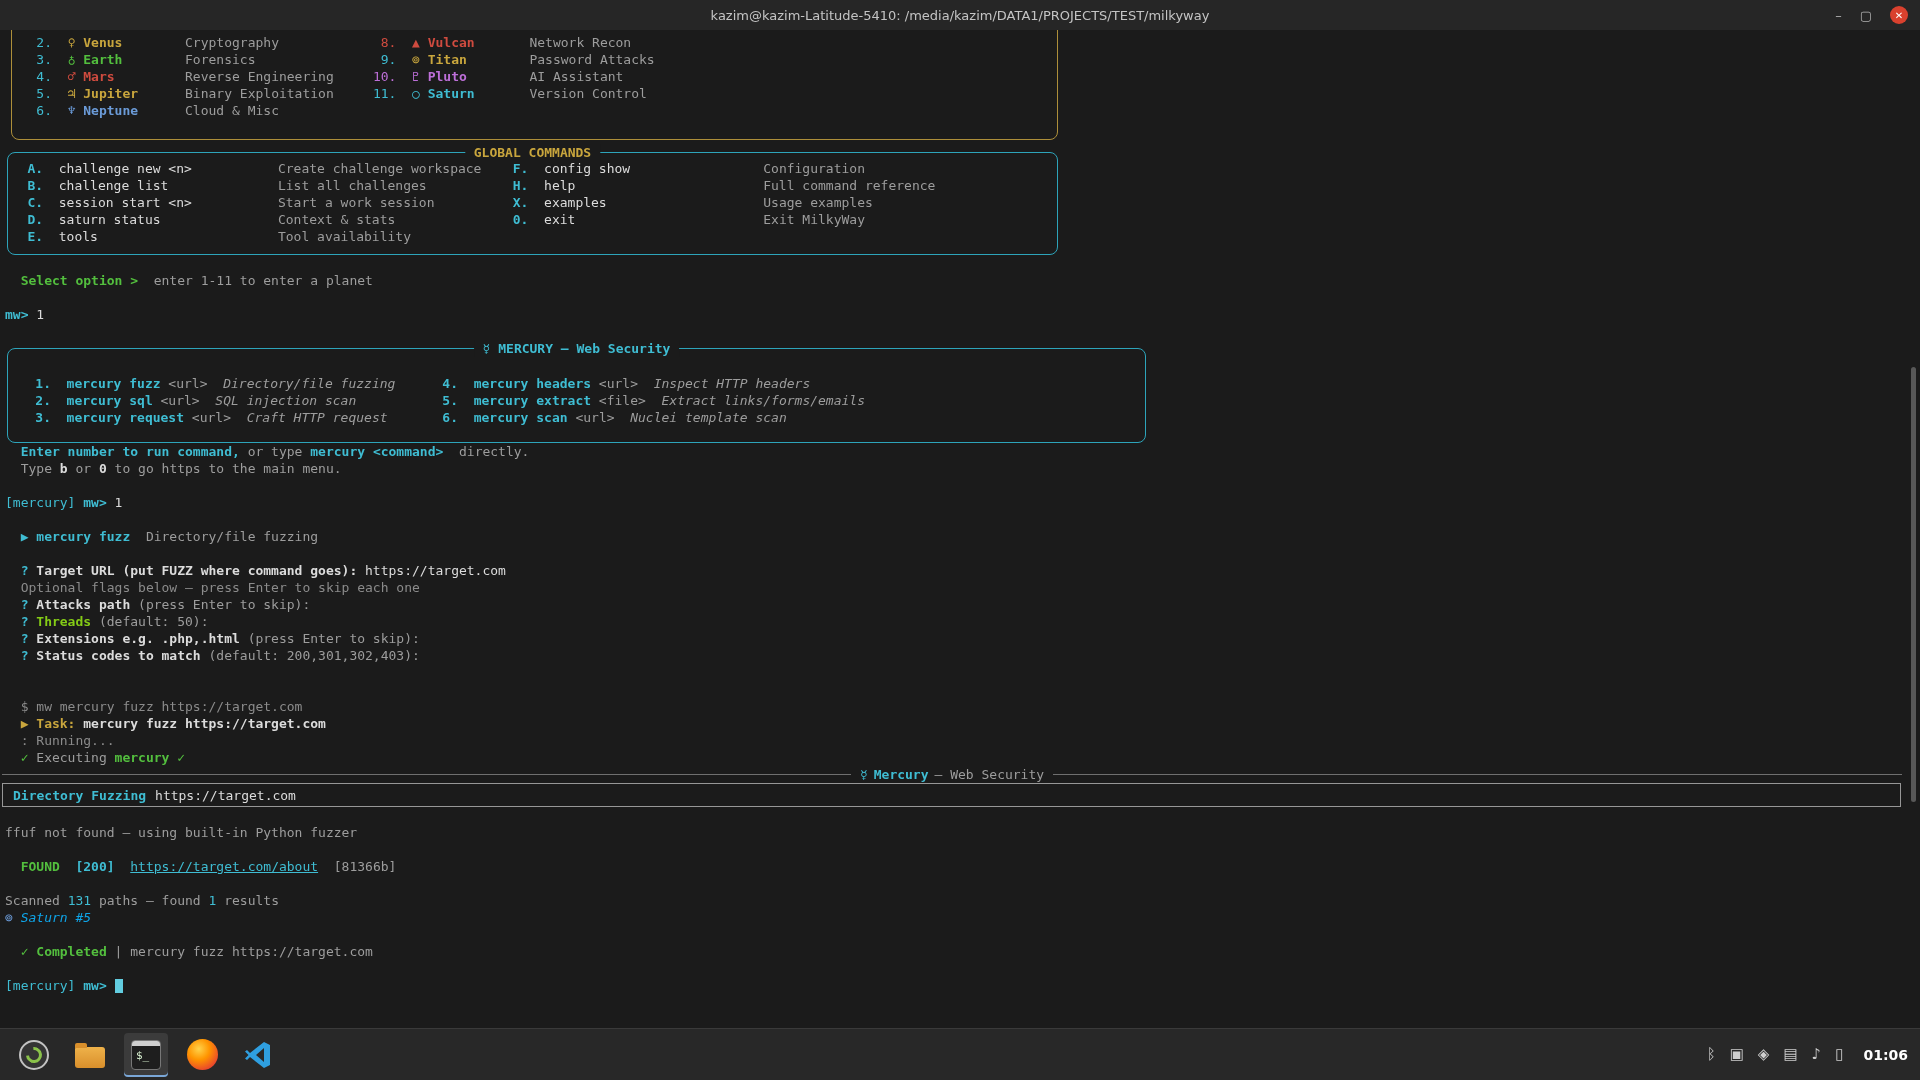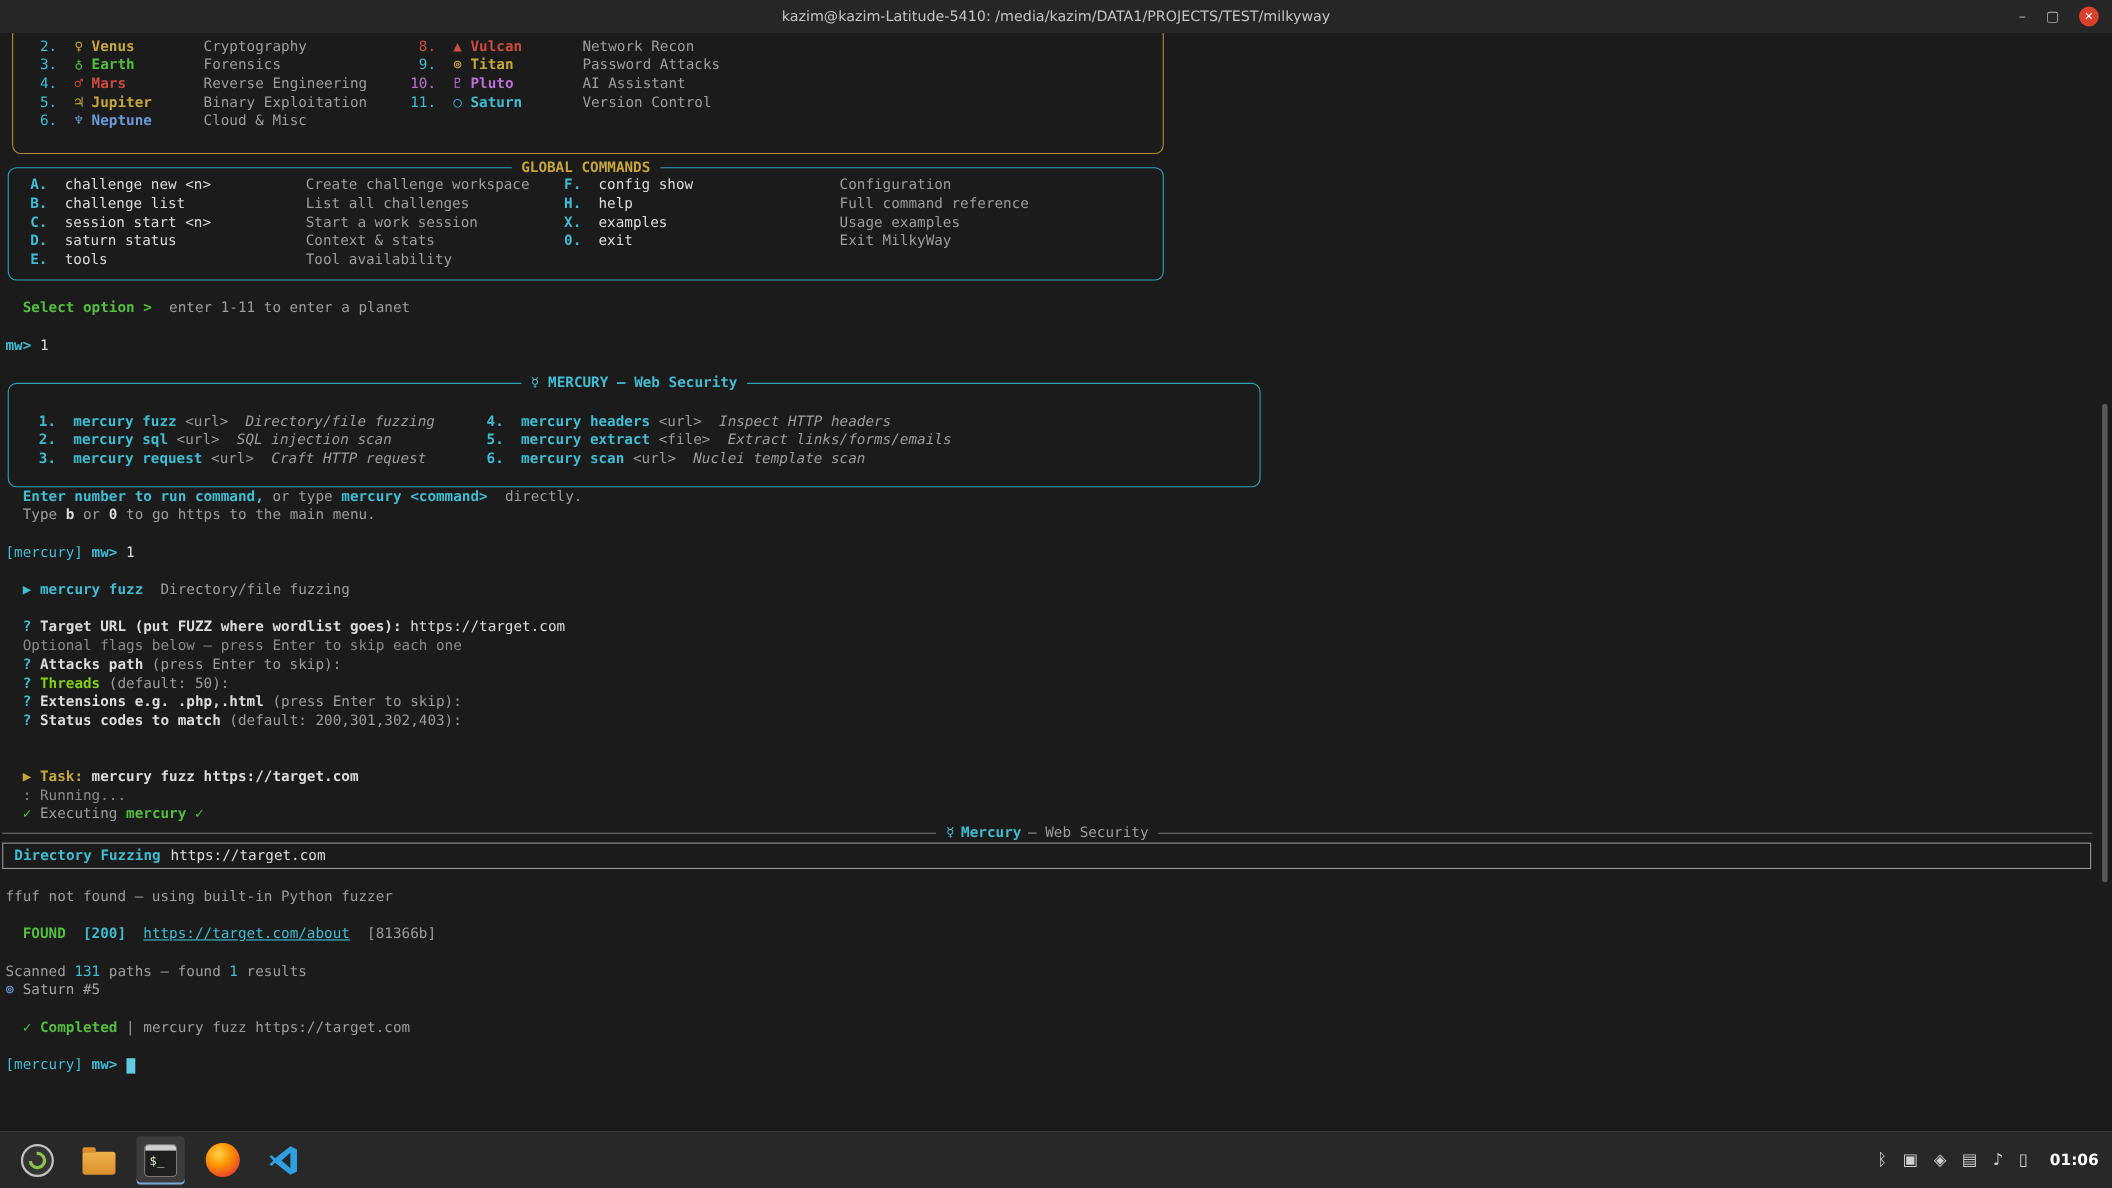--- a/index.html
+++ b/index.html
@@ -109,28 +109,29 @@
   </div>
 
   <div>
       <div class="tline"><span style="color: rgb(63, 189, 211); font-weight: bold;">  Enter number to run command,</span><span style="color: rgb(157, 157, 157);"> or type </span><span style="color: rgb(63, 189, 211); font-weight: bold;">mercury &lt;command&gt;</span><span style="color: rgb(157, 157, 157);">  directly.</span></div>
       <div class="tline"><span style="color: rgb(157, 157, 157);">  Type </span><span style="color: rgb(220, 220, 220); font-weight: bold;">b</span><span style="color: rgb(157, 157, 157);"> or </span><span style="color: rgb(220, 220, 220); font-weight: bold;">0</span><span style="color: rgb(157, 157, 157);"> to go https to the main menu.</span></div>
       <div class="tline">&nbsp;</div>
       <div class="tline"><span style="color: rgb(63, 189, 211);">[mercury]</span><span style="color: rgb(63, 189, 211); font-weight: bold;"> mw&gt;</span><span style="color: rgb(220, 220, 220);"> 1</span></div>
       <div class="tline">&nbsp;</div>
       <div class="tline"><span style="color: rgb(63, 189, 211);">  ▶ </span><span style="color: rgb(63, 189, 211); font-weight: bold;">mercury fuzz</span><span style="color: rgb(157, 157, 157);">  Directory/file fuzzing</span></div>
       <div class="tline">&nbsp;</div>
-      <div class="tline"><span style="color: rgb(63, 189, 211); font-weight: bold;">  ? </span><span style="color: rgb(220, 220, 220); font-weight: bold;">Target URL (put FUZZ where wordlist goes):</span><span style="color: rgb(220, 220, 220);"> https://target.com</span></div>
+      <div class="tline"><span style="color: rgb(63, 189, 211); font-weight: bold;">  ? </span><span style="color: rgb(220, 220, 220); font-weight: bold;">Target URL (put FUZZ where command goes):</span><span style="color: rgb(220, 220, 220);"> https://target.com</span></div>
       <div class="tline"><span style="color: rgb(139, 139, 139);">  Optional flags below — press Enter to skip each one</span></div>
       <div class="tline"><span style="color: rgb(63, 189, 211); font-weight: bold;">  ? </span><span style="color: rgb(220, 220, 220); font-weight: bold;">Attacks path</span><span style="color: rgb(157, 157, 157);"> (press Enter to skip):</span></div>
       <div class="tline"><span style="color: rgb(63, 189, 211); font-weight: bold;">  ? </span><span style="color: #84cc16; font-weight: bold;">Threads</span><span style="color: rgb(157, 157, 157);"> (default: 50):</span></div>
       <div class="tline"><span style="color: rgb(63, 189, 211); font-weight: bold;">  ? </span><span style="color: rgb(220, 220, 220); font-weight: bold;">Extensions e.g. .php,.html</span><span style="color: rgb(157, 157, 157);"> (press Enter to skip):</span></div>
       <div class="tline"><span style="color: rgb(63, 189, 211); font-weight: bold;">  ? </span><span style="color: rgb(220, 220, 220); font-weight: bold;">Status codes to match</span><span style="color: rgb(157, 157, 157);"> (default: 200,301,302,403):</span></div>
       <div class="tline">&nbsp;</div>
       <div class="tline">&nbsp;</div>
+      <div class="tline"><span style="color: rgb(139, 139, 139);">  $ mw mercury fuzz https://target.com</span></div>
       <div class="tline"><span style="color: rgb(201, 166, 61);">  ▶ </span><span style="color: rgb(201, 166, 61); font-weight: bold;">Task: </span><span style="color: rgb(220, 220, 220); font-weight: bold;">mercury fuzz https://target.com</span></div>
       <div class="tline"><span style="color: rgb(139, 139, 139);">  : Running...</span></div>
       <div class="tline"><span style="color: rgb(83, 191, 62);">  ✓ </span><span style="color: rgb(157, 157, 157);">Executing </span><span style="color: rgb(83, 191, 62); font-weight: bold;">mercury</span><span style="color: rgb(83, 191, 62);"> ✓</span></div>
     </div>
 
   <div class="sep">
     <span class="sep-line"></span>
     <span class="sep-label"><span class="cy">☿</span><span class="cy b">Mercury</span><span class="gy">— Web Security</span></span>
     <span class="sep-line"></span>
   </div>
@@ -140,21 +141,21 @@
     <span class="wh">https://target.com</span>
   </div>
 
   <div>
       <div class="tline">&nbsp;</div>
       <div class="tline"><span style="color: rgb(157, 157, 157);">ffuf not found — using built-in Python fuzzer</span></div>
       <div class="tline">&nbsp;</div>
       <div class="tline"><span style="color: rgb(83, 191, 62); font-weight: bold;">  FOUND</span><span style="color: rgb(63, 189, 211); font-weight: bold;">  [200]</span><span>  </span><span style="color: rgb(63, 189, 211); text-decoration: underline;">https://target.com/about</span><span style="color: rgb(157, 157, 157);">  [81366b]</span></div>
       <div class="tline">&nbsp;</div>
       <div class="tline"><span style="color: rgb(157, 157, 157);">Scanned </span><span style="color: rgb(63, 189, 211);">131</span><span style="color: rgb(157, 157, 157);"> paths — found </span><span style="color: rgb(63, 189, 211);">1</span><span style="color: rgb(157, 157, 157);"> results</span></div>
-      <div class="tline"><span style="color: rgb(107, 155, 216);">⊚ </span><span style="color: #a3a3a3;">Saturn #5</span></div>
+      <div class="tline"><span style="color: rgb(107, 155, 216);">⊚ </span><span style="color: #0ea5e9; font-style: italic;">Saturn #5</span></div>
       <div class="tline">&nbsp;</div>
       <div class="tline"><span style="color: rgb(83, 191, 62);">  ✓ </span><span style="color: rgb(83, 191, 62); font-weight: bold;">Completed</span><span style="color: rgb(157, 157, 157);"> | mercury fuzz https://target.com</span></div>
       <div class="tline">&nbsp;</div>
       <div class="tline"><span style="color: rgb(63, 189, 211);">[mercury]</span><span style="color: rgb(63, 189, 211); font-weight: bold;"> mw&gt;</span><span> </span><span class="cursor">&nbsp;</span></div>
     </div>
 
   <div class="scrollbar"></div>
 </div>
 
 <div class="taskbar">

